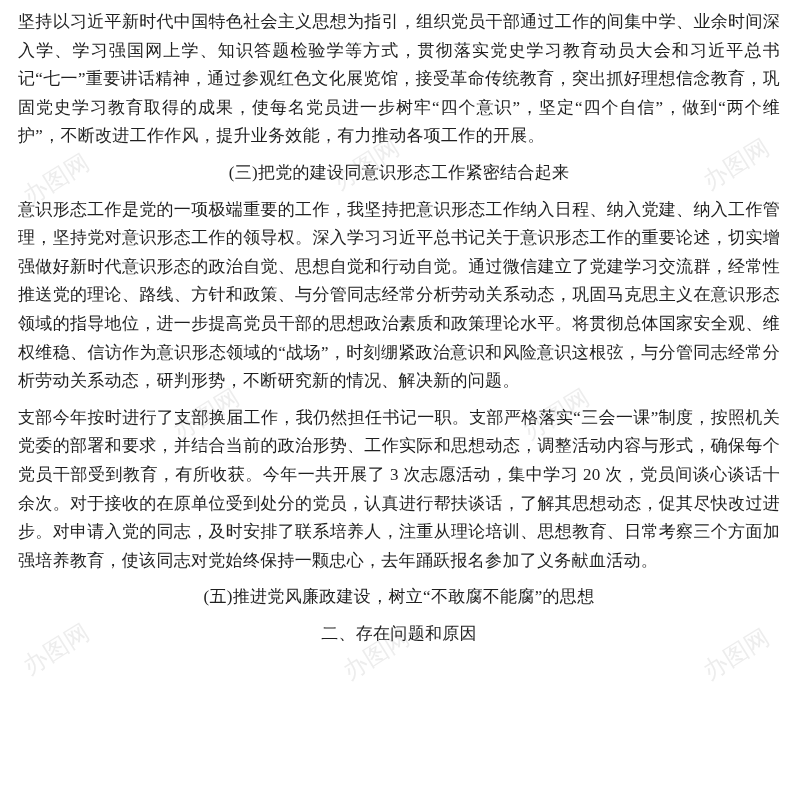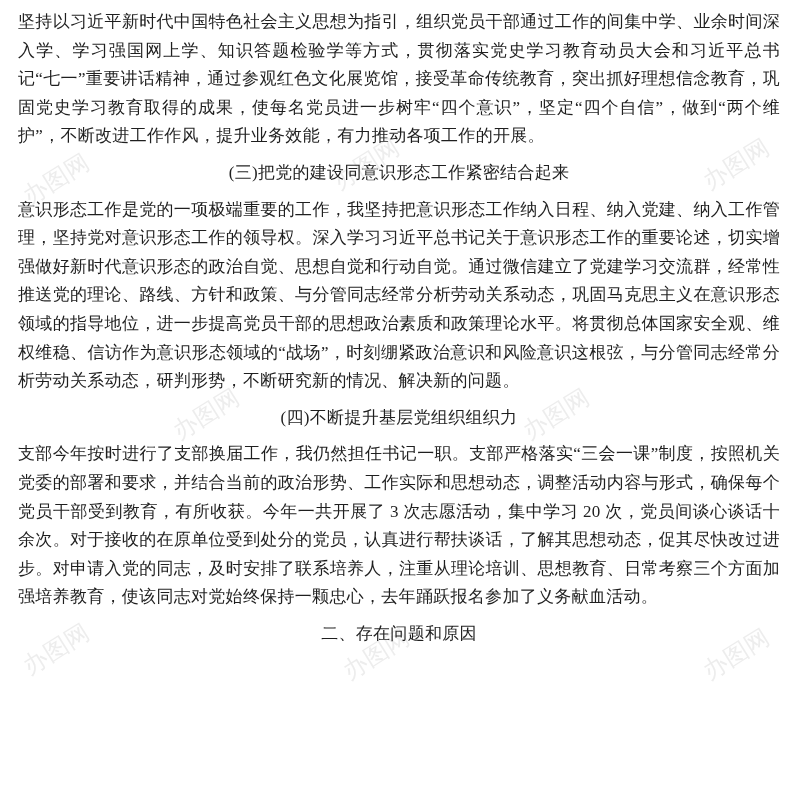--- a/index.html
+++ b/index.html
@@ -65,18 +65,18 @@
     <span class="wm" style="left:520px; top:400px;">办图网</span>
     <span class="wm" style="left:20px;  top:635px;">办图网</span>
     <span class="wm" style="left:340px; top:640px;">办图网</span>
     <span class="wm" style="left:700px; top:640px;">办图网</span>
   </div>
 
   <div class="content">
     <p class="para">坚持以习近平新时代中国特色社会主义思想为指引，组织党员干部通过工作的间集中学、业余时间深入学、学习强国网上学、知识答题检验学等方式，贯彻落实党史学习教育动员大会和习近平总书记“七一”重要讲话精神，通过参观红色文化展览馆，接受革命传统教育，突出抓好理想信念教育，巩固党史学习教育取得的成果，使每名党员进一步树牢“四个意识”，坚定“四个自信”，做到“两个维护”，不断改进工作作风，提升业务效能，有力推动各项工作的开展。</p>
     <p class="heading">(三)把党的建设同意识形态工作紧密结合起来</p>
     <p class="para">意识形态工作是党的一项极端重要的工作，我坚持把意识形态工作纳入日程、纳入党建、纳入工作管理，坚持党对意识形态工作的领导权。深入学习习近平总书记关于意识形态工作的重要论述，切实增强做好新时代意识形态的政治自觉、思想自觉和行动自觉。通过微信建立了党建学习交流群，经常性推送党的理论、路线、方针和政策、与分管同志经常分析劳动关系动态，巩固马克思主义在意识形态领域的指导地位，进一步提高党员干部的思想政治素质和政策理论水平。将贯彻总体国家安全观、维权维稳、信访作为意识形态领域的“战场”，时刻绷紧政治意识和风险意识这根弦，与分管同志经常分析劳动关系动态，研判形势，不断研究新的情况、解决新的问题。</p>
-    <p class="heading">(四)不断提升基层党组织组织力</p>
     <p class="para">支部今年按时进行了支部换届工作，我仍然担任书记一职。支部严格落实“三会一课”制度，按照机关党委的部署和要求，并结合当前的政治形势、工作实际和思想动态，调整活动内容与形式，确保每个党员干部受到教育，有所收获。今年一共开展了 3 次志愿活动，集中学习 20 次，党员间谈心谈话十余次。对于接收的在原单位受到处分的党员，认真进行帮扶谈话，了解其思想动态，促其尽快改过进步。对申请入党的同志，及时安排了联系培养人，注重从理论培训、思想教育、日常考察三个方面加强培养教育，使该同志对党始终保持一颗忠心，去年踊跃报名参加了义务献血活动。</p>
+    <p class="heading">(五)推进党风廉政建设，树立“不敢腐不能腐”的思想</p>
     <p class="heading">二、存在问题和原因</p>
   </div>
 
 </div>
 
 </body></html>

